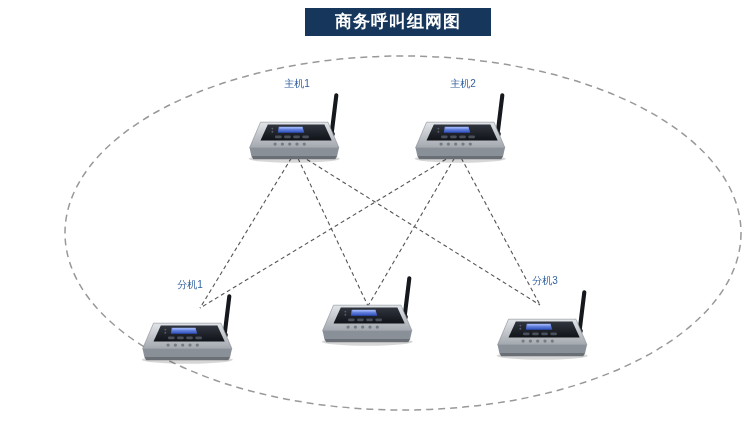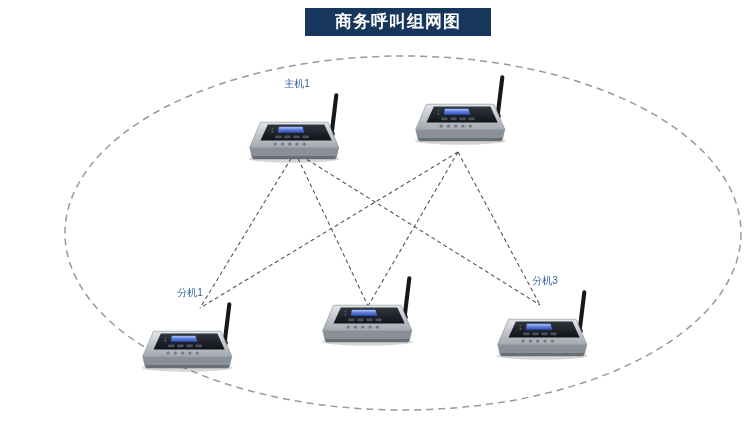--- a/index.html
+++ b/index.html
@@ -51,21 +51,21 @@
     font-weight: 500;
     margin-bottom: 0px;
   }
   .device svg.unit {
     display: block;
     margin: 0 auto;
   }
   
   .pos-host1 { left: 242px; top: 75px; }
   .pos-host2 { left: 408px; top: 75px; }
-  .pos-ext1  { left: 135px; top: 284px; }
+  .pos-ext1  { left: 135px; top: 276px; }
   .pos-ext2  { left: 315px; top: 276px; }
   .pos-ext3  { left: 490px; top: 272px; }
 </style>
 </head>
 <body>
 
 <div class="stage">
 
   <svg width="0" height="0" style="position:absolute" aria-hidden="true">
     <defs>
@@ -124,20 +124,21 @@
         <circle cx="36" cy="56" r="1.8"></circle>
         <circle cx="44" cy="56" r="1.8"></circle>
         <circle cx="52" cy="56" r="1.8"></circle>
         <circle cx="60" cy="56" r="1.8"></circle>
         <circle cx="68" cy="56" r="1.8"></circle>
       </g>
     </svg>
   </div>
 
   <div class="device pos-host2">
+    <span class="device-label">主机2</span>
     <svg class="unit" viewBox="0 0 120 80" width="110" height="73">
       <ellipse cx="57" cy="72" rx="50" ry="4.5" fill="#000000" opacity="0.16"></ellipse>
       <g transform="rotate(7 98 46)">
         <rect x="95.5" y="0" width="4.5" height="46" rx="2.2" fill="#15181d"></rect>
       </g>
       <ellipse cx="97" cy="45" rx="4.5" ry="3" fill="#2a2d33"></ellipse>
       <polygon points="20,32 94,32 106,60 8,60" fill="url(#devBody)" stroke="#7d838b" stroke-width="0.6"></polygon>
       <polygon points="8,60 106,60 104,69 10,69" fill="#8a9098"></polygon>
       <polygon points="10,69 104,69 102,72.5 12,72.5" fill="#6a6f76"></polygon>
       <polygon points="28,34.5 90,34.5 98,52 20,52" fill="url(#devPanel)"></polygon>

